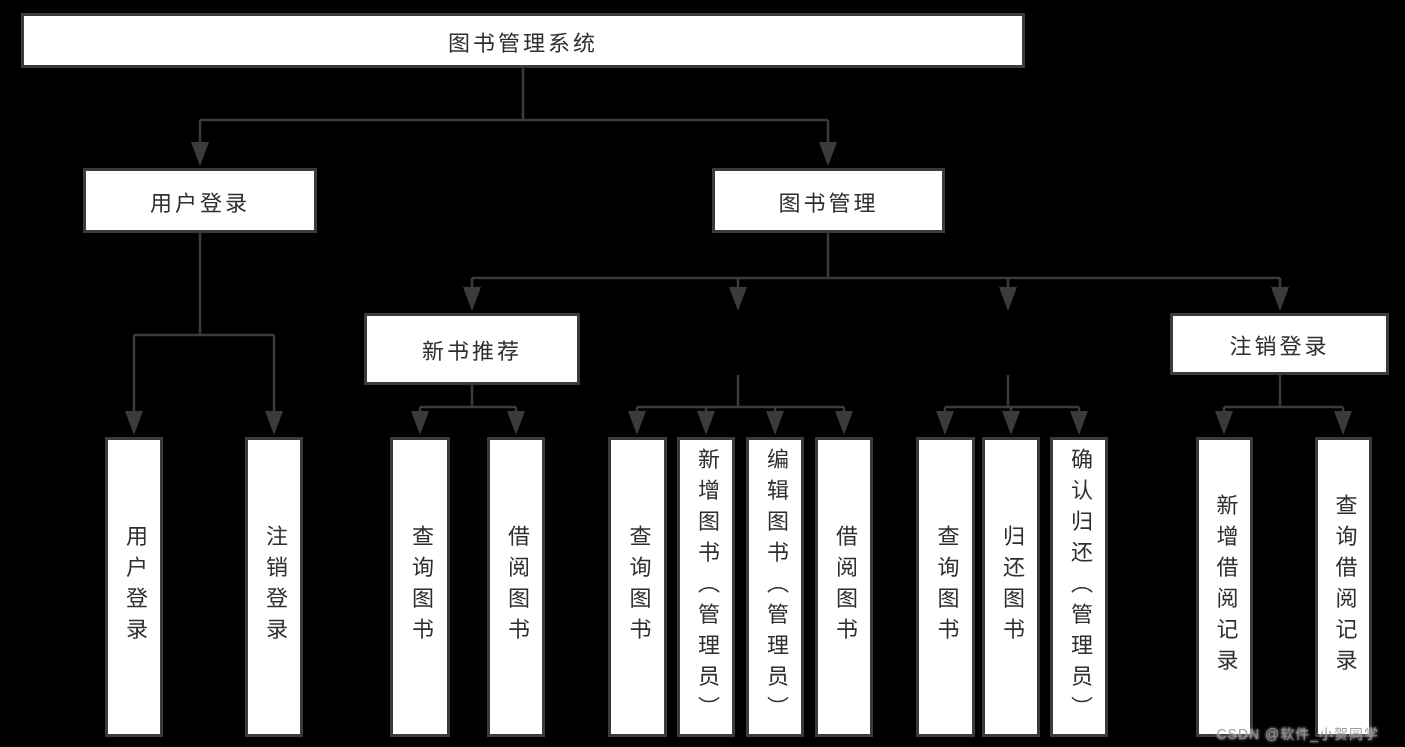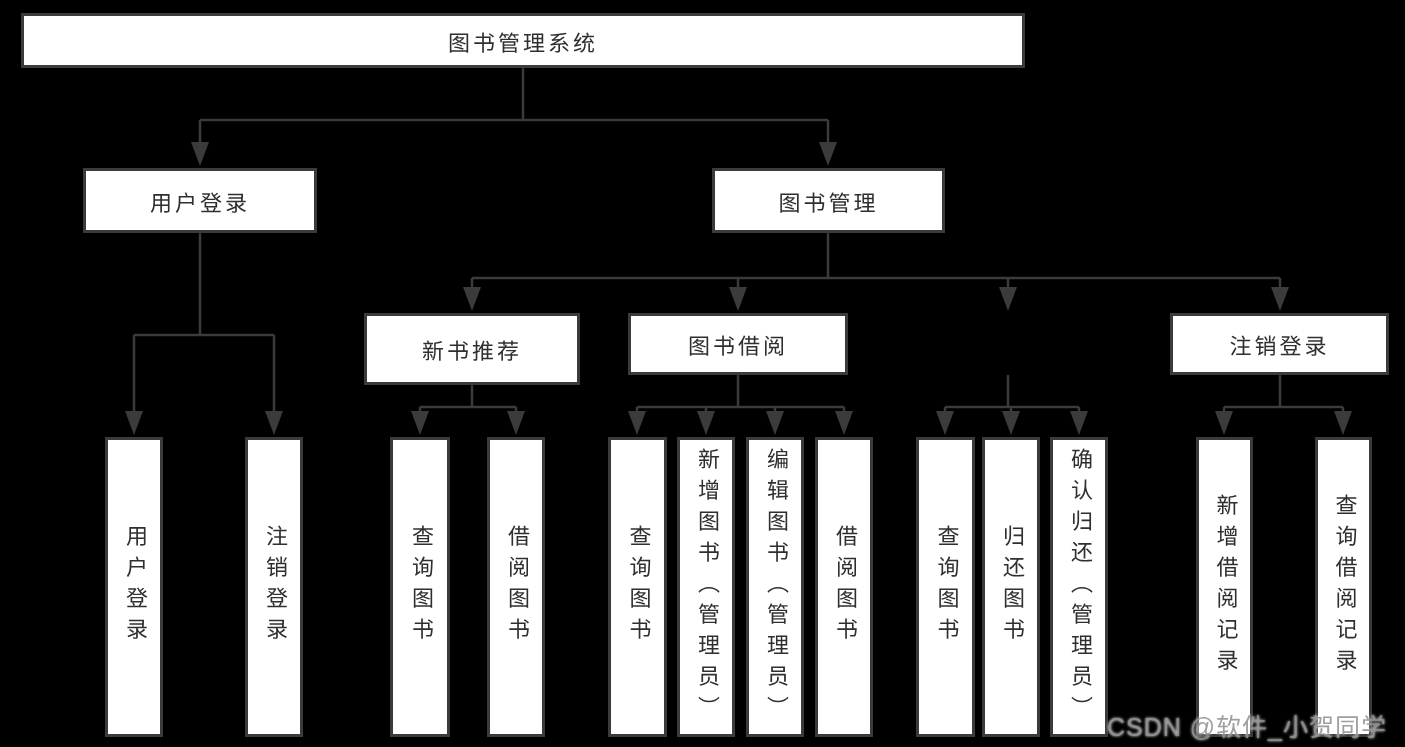--- a/index.html
+++ b/index.html
@@ -40,24 +40,24 @@
   }
   .node.v {
     writing-mode: vertical-rl;
     text-orientation: mixed;
     font-size: 22px;
     letter-spacing: 9px;
     line-height: 1;
   }
   .watermark {
     position: absolute;
-    right: 18px;
+    right: 26px;
     bottom: 4px;
     z-index: 3;
-    font-size: 25px;
+    font-size: 14px;
     letter-spacing: 1px;
     color: rgba(142, 142, 142, 0.85);
     text-shadow: 0 0 3px #ffffff;
     white-space: nowrap;
   }
 </style>
 </head>
 <body>
 
 <div id="canvas">
@@ -116,21 +116,20 @@
       <path d="M1343 407 V415" stroke="#3b3b3b" stroke-width="2.5" fill="none"></path>
       <polygon points="1334,411 1352,411 1343,435" fill="#3b3b3b"></polygon>
     </svg>
 
   <div class="node h" style="left:21px; top:13px; width:1004px; height:55px">图书管理系统</div>
 
   <div class="node h" style="left:83px; top:168px; width:234px; height:65px">用户登录</div>
   <div class="node h" style="left:712px; top:168px; width:233px; height:65px">图书管理</div>
 
   <div class="node h" style="left:364px; top:313px; width:216px; height:72px">新书推荐</div>
-  <div class="node h" style="left:628px; top:313px; width:220px; height:62px">图书借阅</div>
   <div class="node h" style="left:1170px; top:313px; width:219px; height:62px">注销登录</div>
 
   <div class="node v" style="left:105px; top:437px; width:58px; height:300px">用户登录</div>
   <div class="node v" style="left:245px; top:437px; width:58px; height:300px">注销登录</div>
 
   <div class="node v" style="left:390px; top:437px; width:60px; height:300px">查询图书</div>
   <div class="node v" style="left:487px; top:437px; width:58px; height:300px">借阅图书</div>
 
   <div class="node v" style="left:608px; top:437px; width:59px; height:300px">查询图书</div>
   <div class="node v" style="left:677px; top:437px; width:58px; height:300px">新增图书（管理员）</div>

